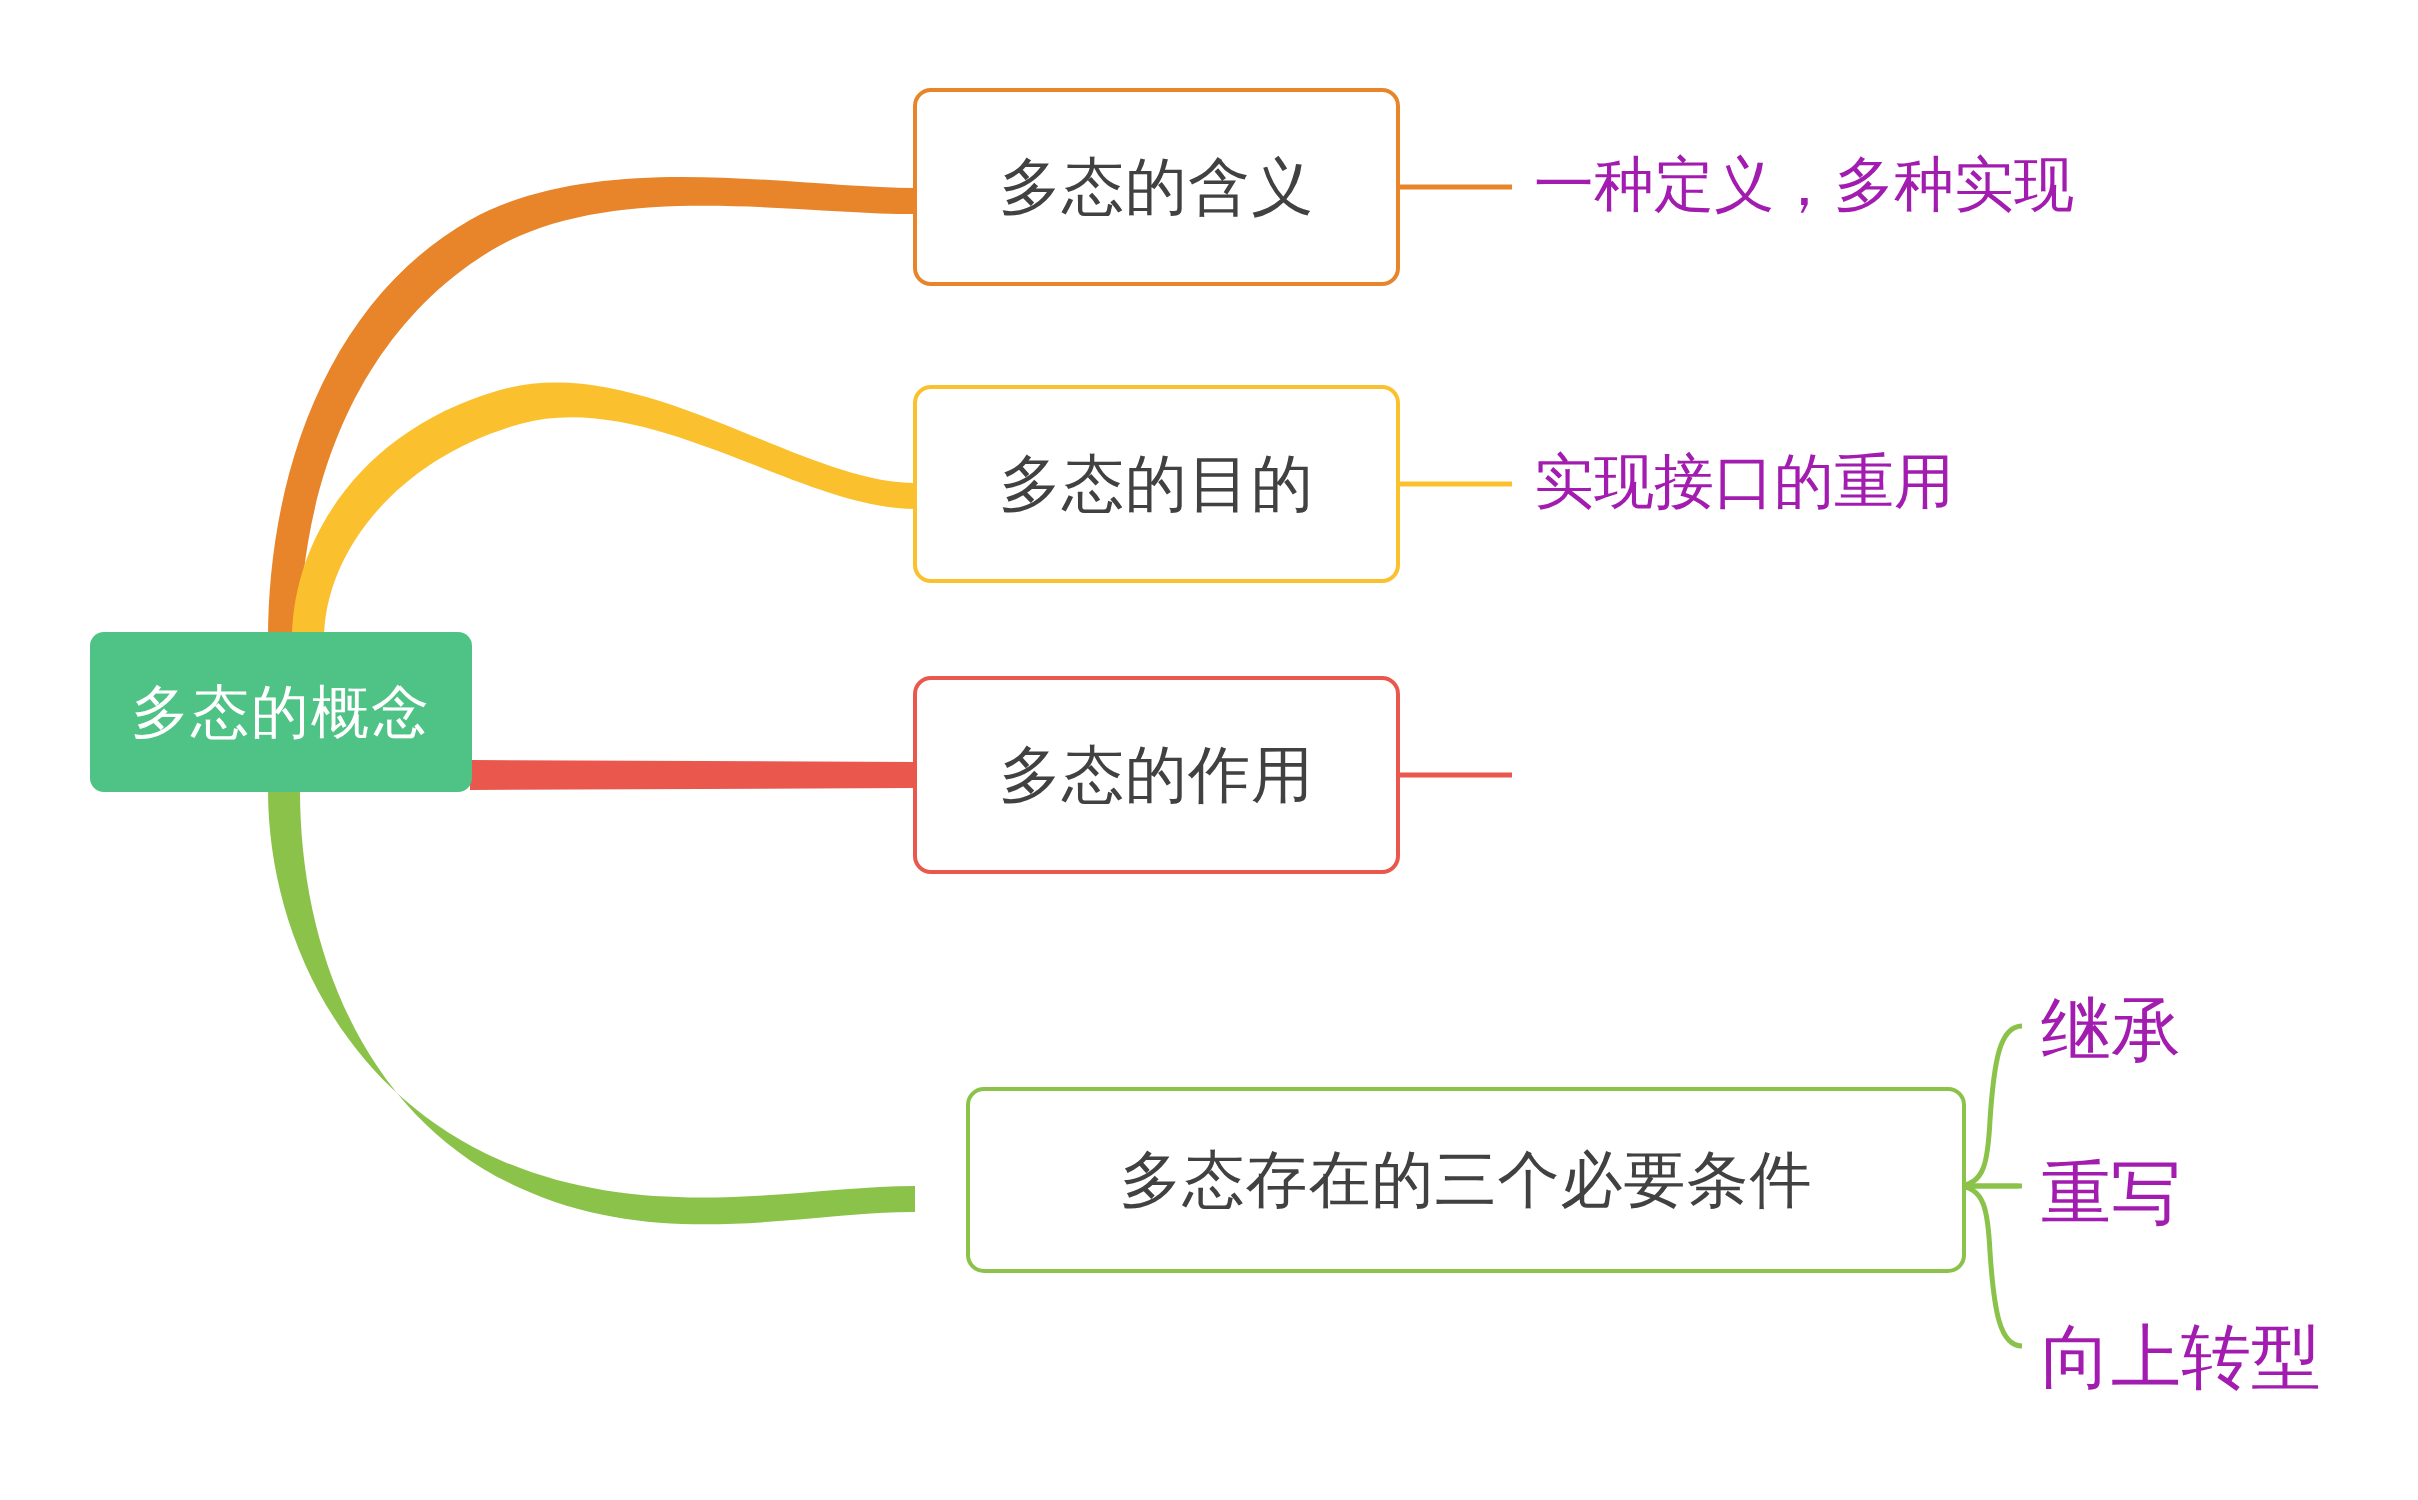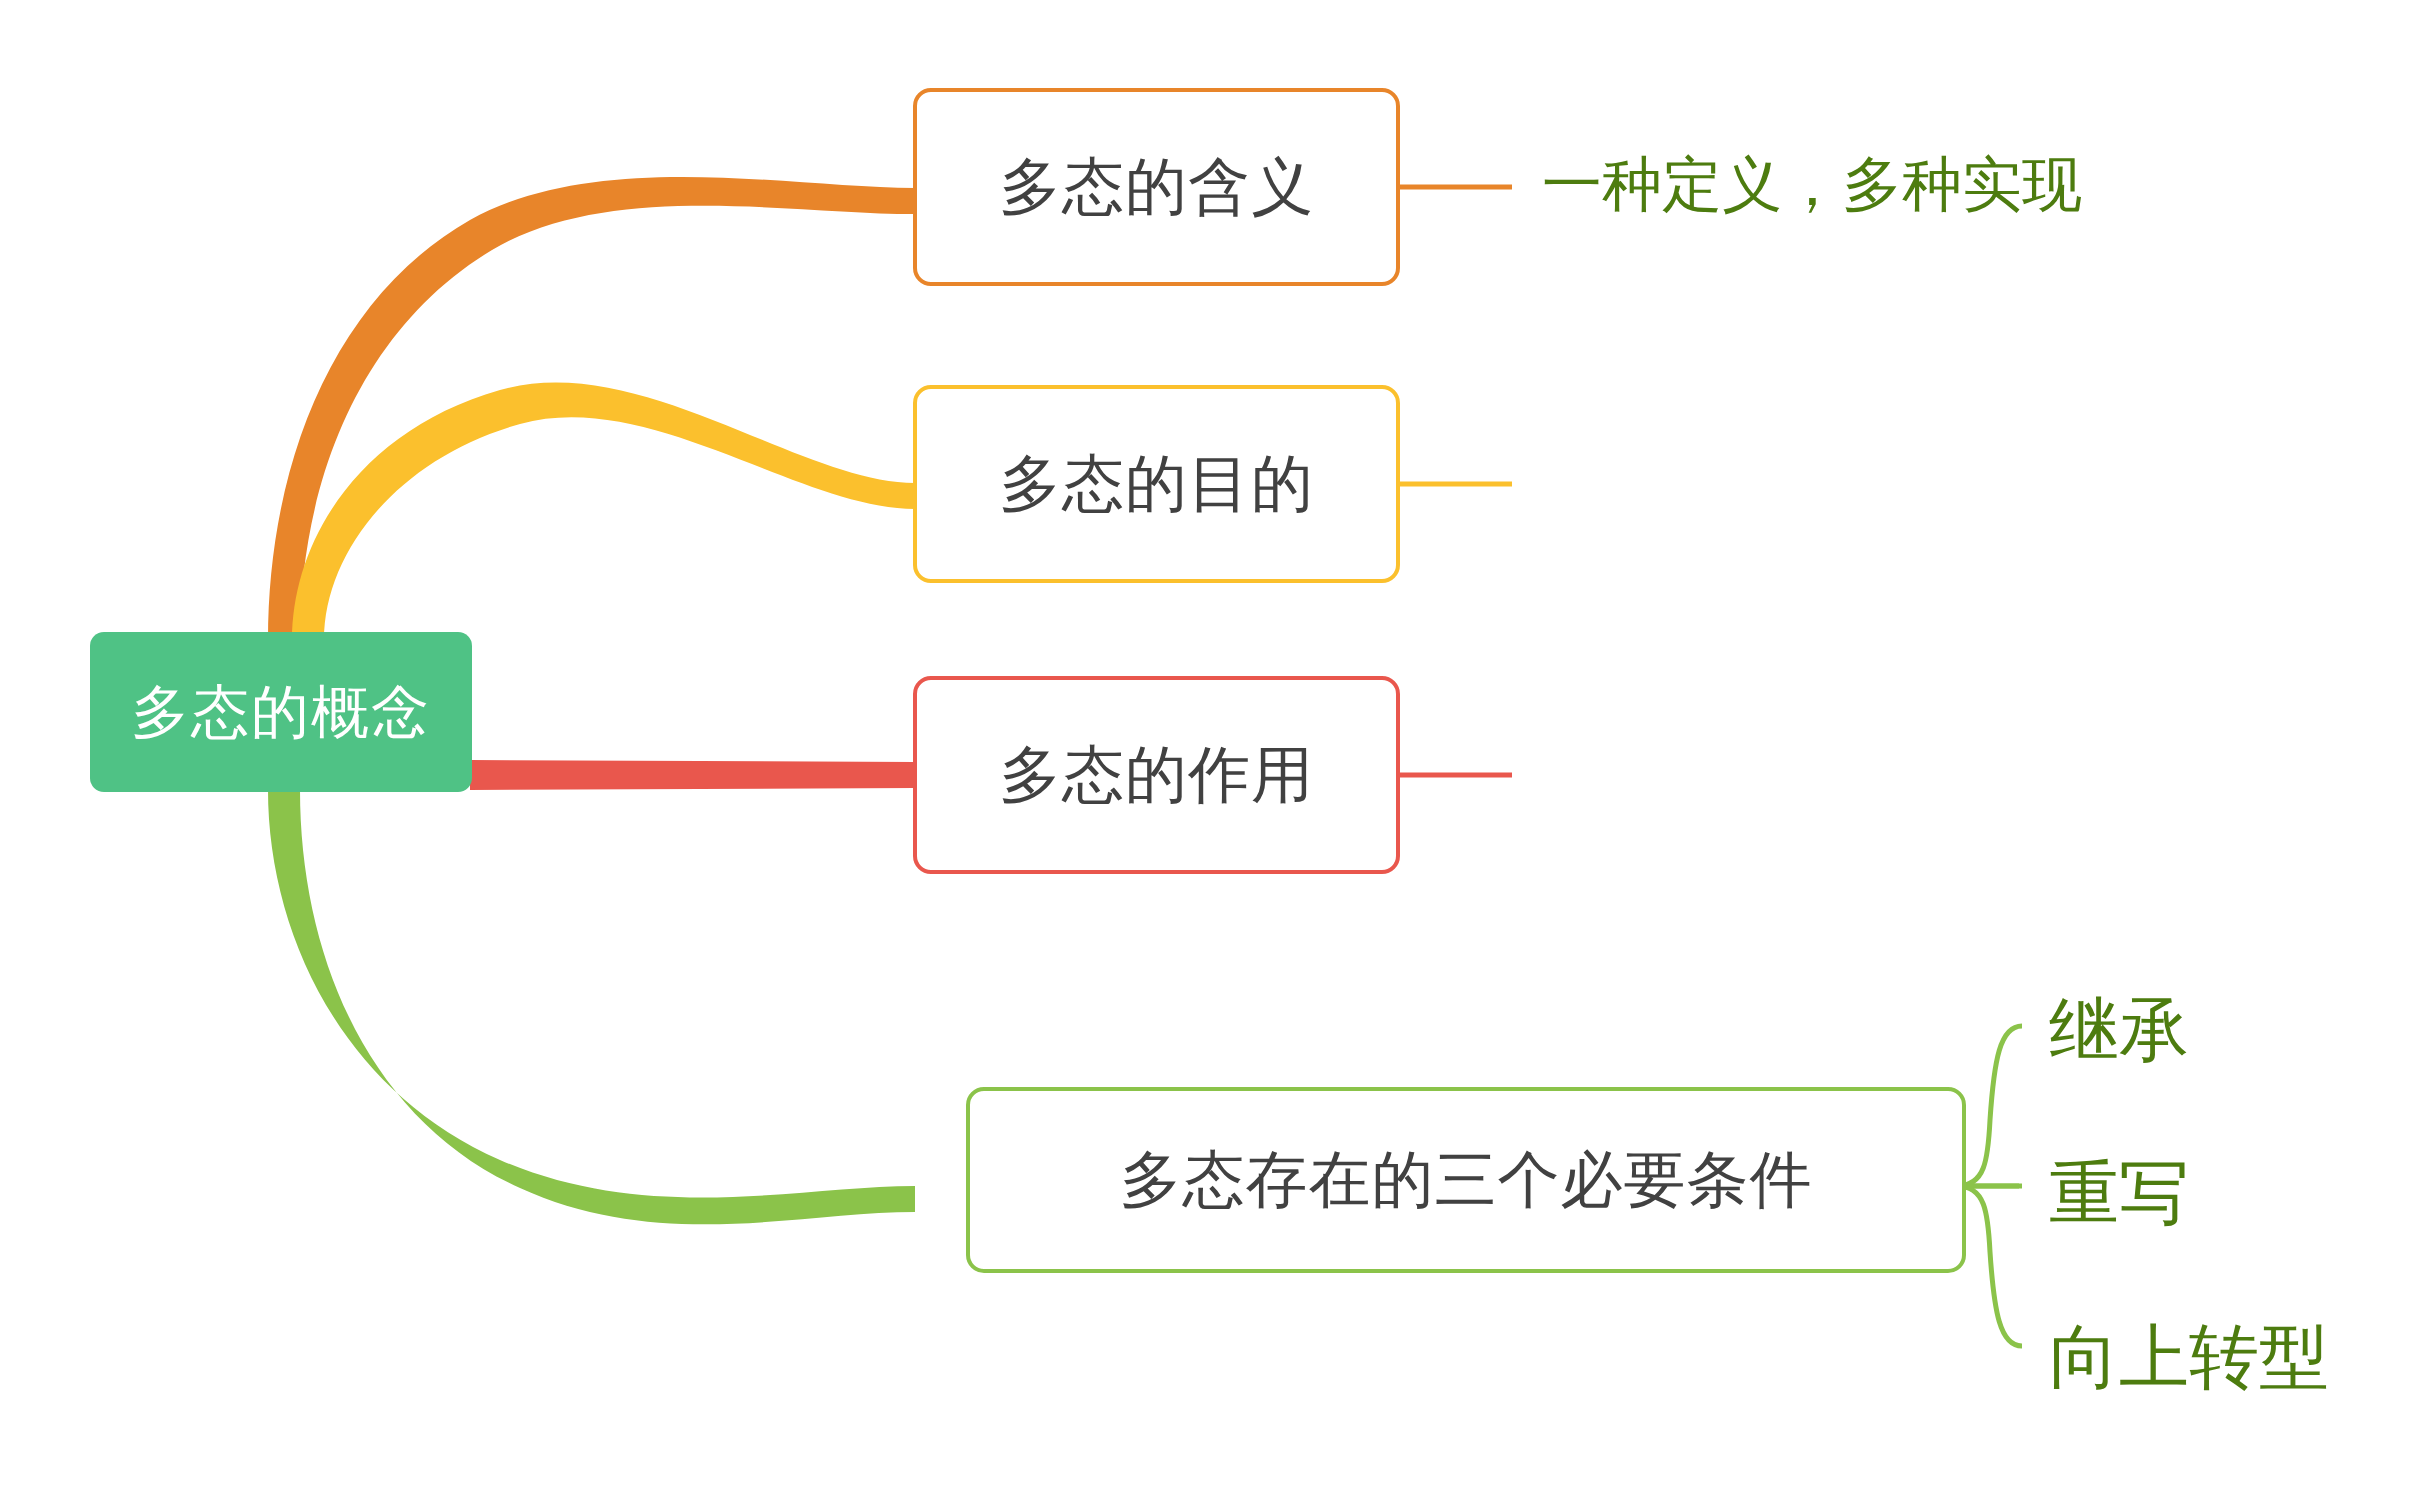--- a/index.html
+++ b/index.html
@@ -92,24 +92,23 @@
   #branch-node-3 {
     left: 966px;
     top: 1087px;
     width: 1000px;
     height: 186px;
     border-color: #8BC34A;
   }
   
   .leaf-label {
     position: absolute;
-    color: #4d7c0f;
+    color: #a21caf;
     white-space: nowrap;
     line-height: 1;
-    margin-left: 8px;
   }
   .leaf-primary {
     font-size: 60px;
   }
   .leaf-sub {
     font-size: 70px;
   }
   #leaf-label-0 { left: 1534px; top: 155px; }
   #leaf-label-1 { left: 1534px; top: 452px; }
   #leaf-label-2 { left: 1534px; top: 743px; }
@@ -182,20 +181,21 @@
   <div class="node branch-node" id="branch-node-2">
     <span class="node-label">多态的作用</span>
   </div>
 
   <div class="node branch-node" id="branch-node-3">
     <span class="node-label">多态存在的三个必要条件</span>
   </div>
 
   <div class="leaf-label leaf-primary" id="leaf-label-0">一种定义，多种实现</div>
 
+  <div class="leaf-label leaf-primary" id="leaf-label-1">实现接口的重用</div>
 
 
   <div class="leaf-label leaf-sub" id="subleaf-label-0">继承</div>
 
   <div class="leaf-label leaf-sub" id="subleaf-label-1">重写</div>
 
   <div class="leaf-label leaf-sub" id="subleaf-label-2">向上转型</div>
 
 </div>
 

